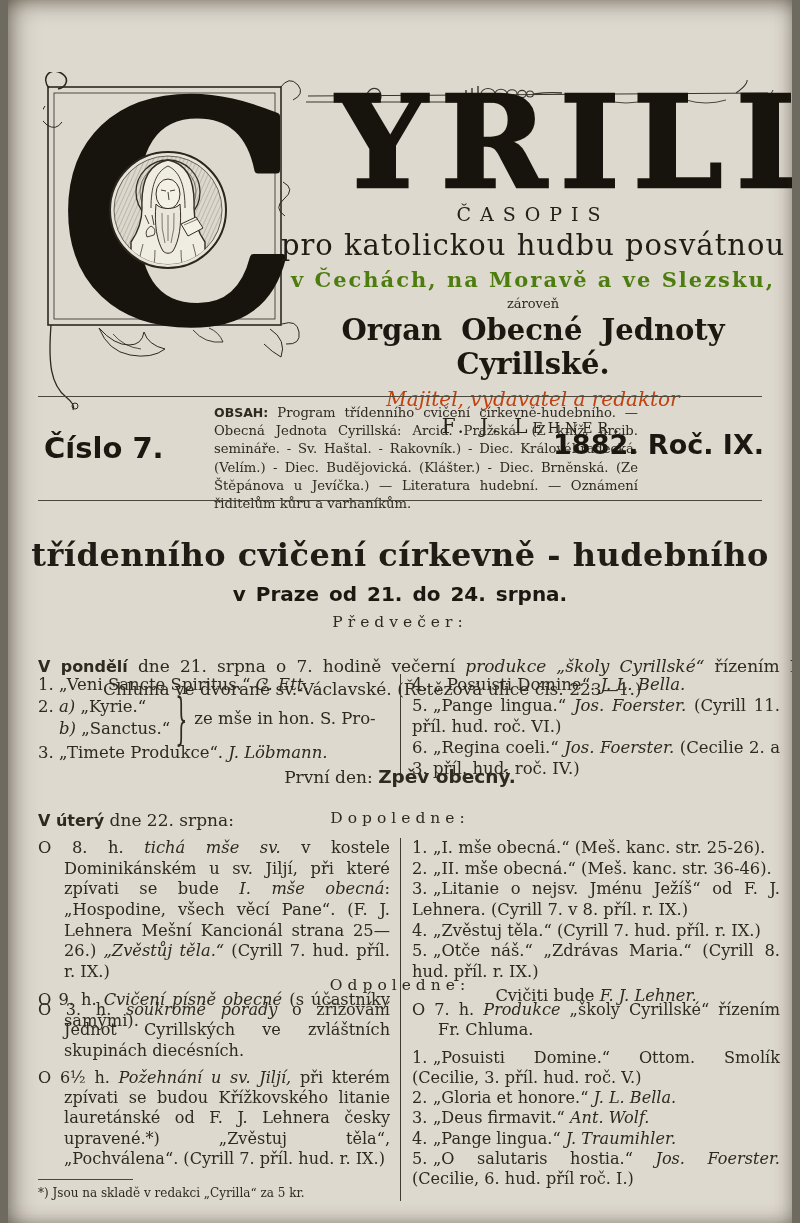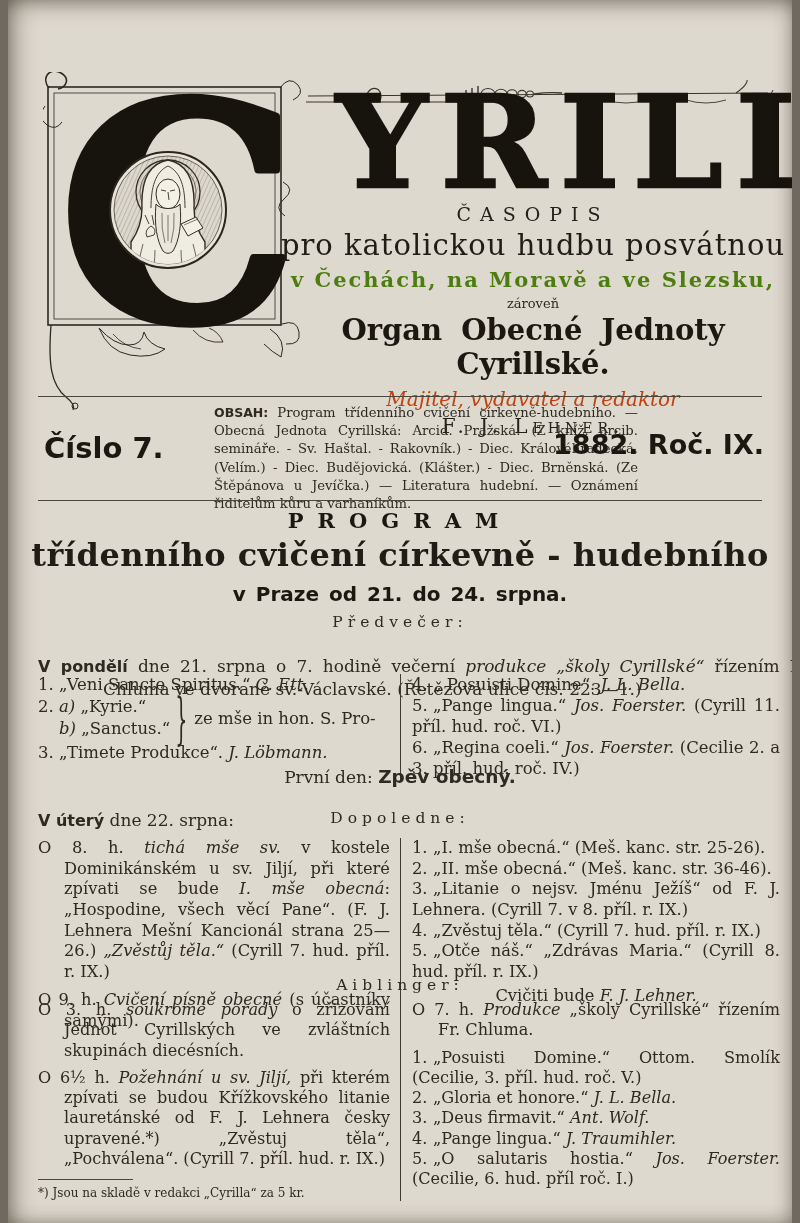--- a/index.html
+++ b/index.html
@@ -164,21 +164,20 @@
 
   <div class="abs issue">Číslo 7.</div>
   <div class="abs toc">
     <span class="lbl">OBSAH:</span>
     <span>Program třídenního cvičení církevně-hudebního. — Obecná Jednota Cyrillská: Arcid. Pražská. (Z kníž. arcib. semináře. - Sv. Haštal. - Rakovník.) - Diec. Královéhradecká. (Velím.) - Diec. Budějovická. (Klášter.) - Diec. Brněnská. (Ze Štěpánova u Jevíčka.) — Literatura hudební. — Oznámení řiditelům kůru a varhaníkům.</span>
   </div>
   <div class="abs volume">1882. Roč. IX.</div>
 
   <div class="abs rule r2"></div>
 
-  <div class="abs ctr prog-title">PROGRAM</div>
   <div class="abs ctr prog-sub">třídenního cvičení církevně - hudebního</div>
   <div class="abs ctr prog-loc">v Praze od 21. do 24. srpna.</div>
   <div class="abs ctr sec-h eve-h">Předvečer:</div>
 
   <p class="abs monday"><span class="bday">V pondělí</span><span> dne 21. srpna o 7. hodině večerní </span><span class="it">produkce „školy Cyrillské“</span><span> řízením Frant. Chluma ve dvoraně sv.-Václavské. (Řetězová ulice čís. 223—1.)</span></p>
 
   <div class="abs cols eve-cols">
     <div class="col-l">
       <p class="ni"><span class="num">1.</span><span>„Veni Sancte Spiritus.“ </span><span class="au">C. Ett.</span></p>
       <div class="ab-row">
@@ -212,21 +211,21 @@
     <div class="col-r">
       <p class="ni"><span class="num">1.</span><span>„I. mše obecná.“ (Meš. kanc. str. 25-26).</span></p>
       <p class="ni"><span class="num">2.</span><span>„II. mše obecná.“ (Meš. kanc. str. 36-46).</span></p>
       <p class="ni"><span class="num">3.</span><span>„Litanie o nejsv. Jménu Ježíš“ od F. J. Lehnera. (Cyrill 7. v 8. příl. r. IX.)</span></p>
       <p class="ni"><span class="num">4.</span><span>„Zvěstuj těla.“ (Cyrill 7. hud. příl. r. IX.)</span></p>
       <p class="ni"><span class="num">5.</span><span>„Otče náš.“ „Zdrávas Maria.“ (Cyrill 8. hud. příl. r. IX.)</span></p>
       <p class="leader"><span>Cvičiti bude </span><span class="au">F. J. Lehner.</span></p>
     </div>
   </div>
 
-  <div class="abs ctr sec-h aft-h">Aiblinger:</div>
+  <div class="abs ctr sec-h aft-h">Odpoledne:</div>
 
   <div class="abs cols aft-cols">
     <div class="col-l">
       <p class="hang"><span>O 3. h. </span><span class="it">soukromé porady</span><span> o zřizování Jednot Cyrillských ve zvláštních skupinách diecésních.</span></p>
       <p class="hang"><span>O 6½ h. </span><span class="it">Požehnání u sv. Jiljí,</span><span> při kterém zpívati se budou Křížkovského litanie lauretánské od F. J. Lehnera česky upravené.*) „Zvěstuj těla“, „Pochválena“. (Cyrill 7. příl. hud. r. IX.)</span></p>
       <div class="fn-rule"></div>
       <p class="fn">*) Jsou na skladě v redakci „Cyrilla“ za 5 kr.</p>
     </div>
     <div class="col-r">
       <p class="hang"><span>O 7. h. </span><span class="it">Produkce</span><span> „školy Cyrillské“ řízením Fr. Chluma.</span></p>

